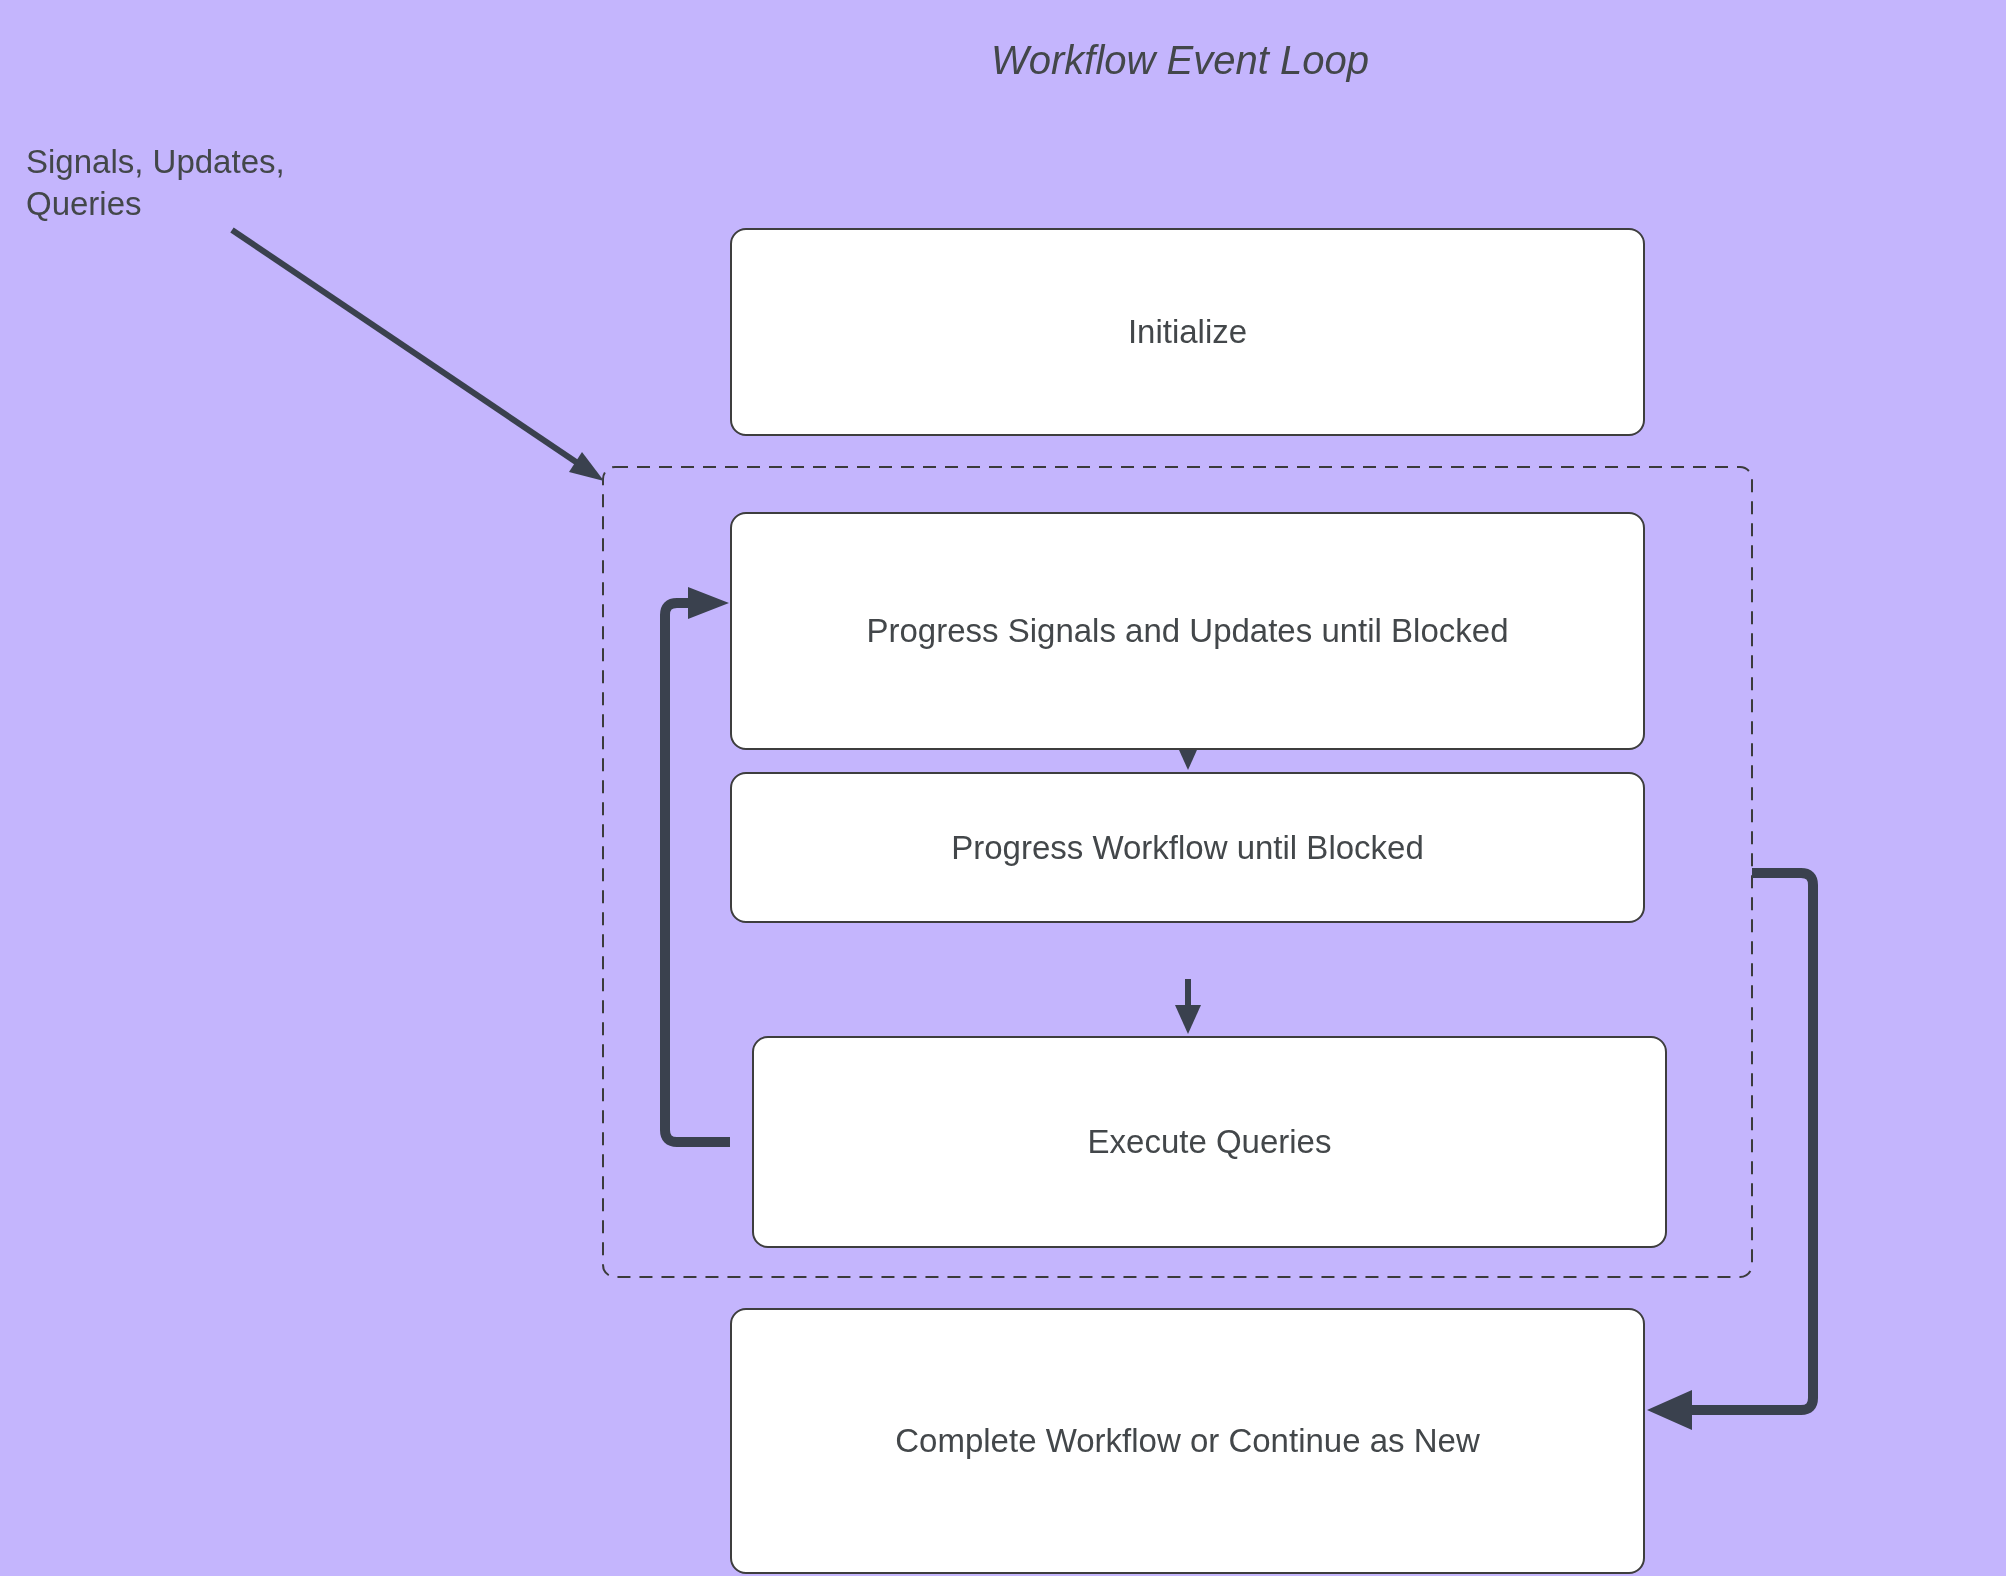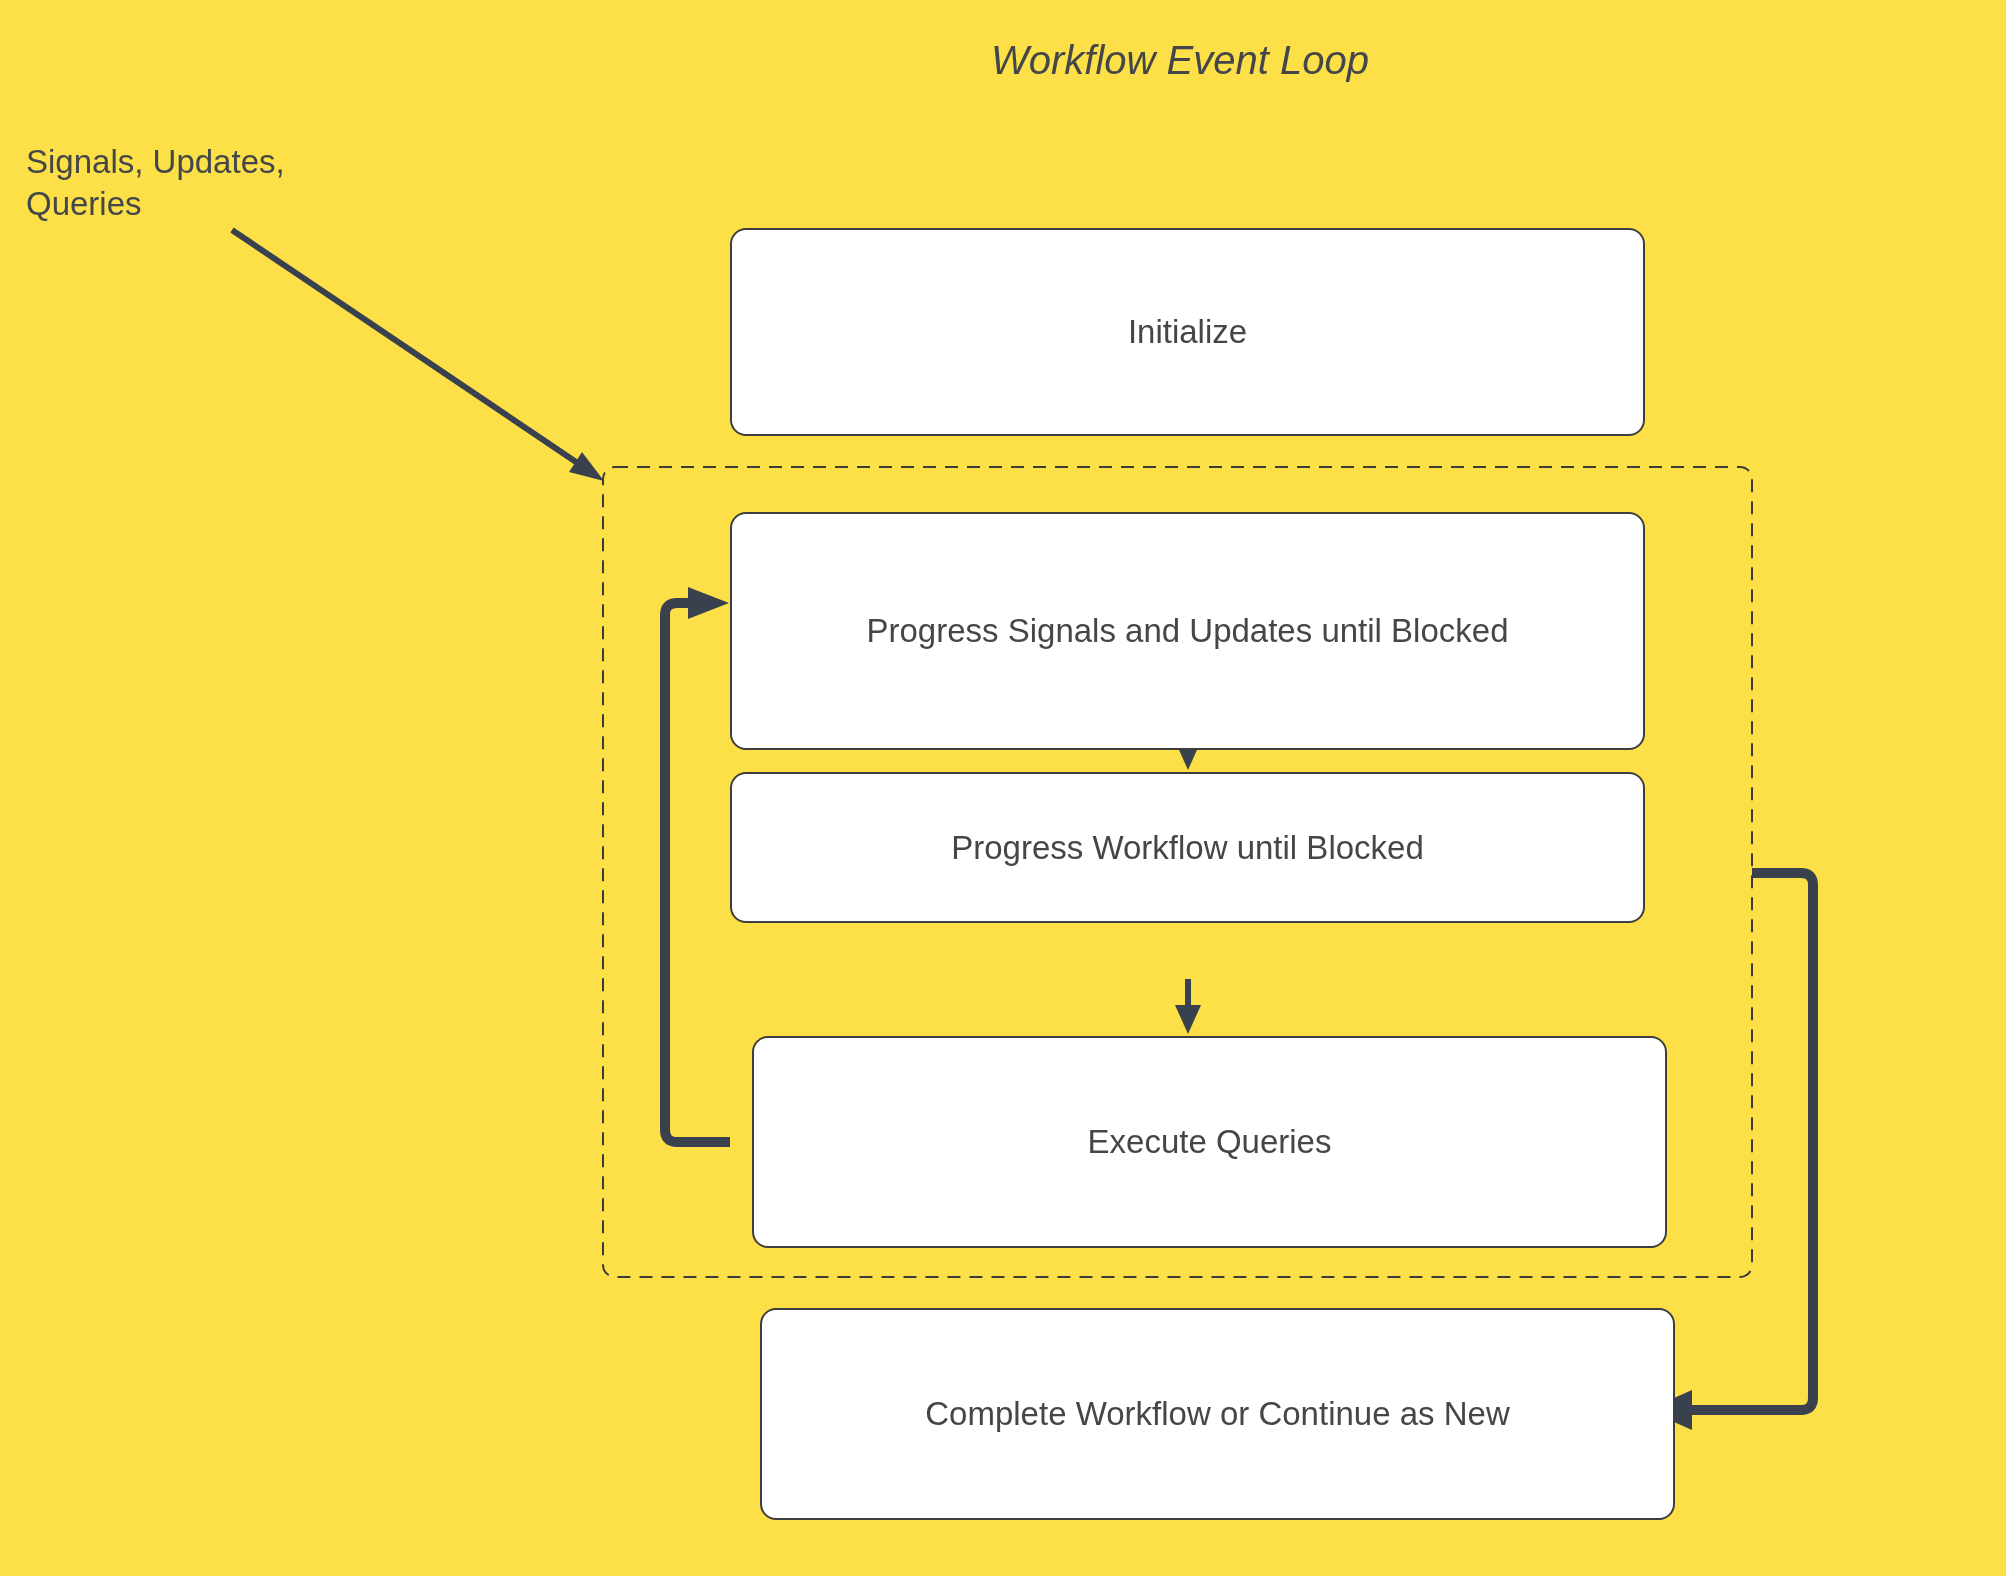--- a/index.html
+++ b/index.html
@@ -1,20 +1,20 @@
 <!DOCTYPE html>
 <html><head>
 <meta charset="utf-8">
 <style>
   html, body { margin: 0; padding: 0; background: #ffffff; }
   .canvas {
     position: relative;
     width: 2006px;
     height: 1576px;
-    background: #fde047;
+    background: #c4b5fd;
     font-family: "Liberation Sans", "DejaVu Sans", sans-serif;
     color: #43474a;
     overflow: hidden;
   }
   .edges {
     position: absolute;
     left: 0; top: 0;
     width: 2006px; height: 1576px;
   }
   .title {
@@ -49,21 +49,21 @@
     justify-content: center;
     text-align: center;
     font-size: 33px;
     color: #43474a;
     padding: 0 22px;
   }
   .node-initialize        { top: 228px;  height: 208px; }
   .node-progress-signals  { top: 512px;  height: 238px; }
   .node-progress-workflow { top: 772px;  height: 151px; }
   .node-execute-queries   { top: 1036px; height: 212px; margin-left: 22px; }
-  .node-complete          { top: 1308px; height: 212px; margin-left: 30px; }
+  .node-complete          { top: 1308px; height: 266px; }
 
   .edge-line   { stroke: #3a414e; fill: none; }
   .edge-thin   { stroke-width: 6px; }
   .edge-thick  { stroke-width: 10px; }
   .arrowhead   { fill: #3a414e; stroke: none; }
   .region-border {
     fill: none;
     stroke: #3b3b3b;
     stroke-width: 2px;
     stroke-dasharray: 13 9;

